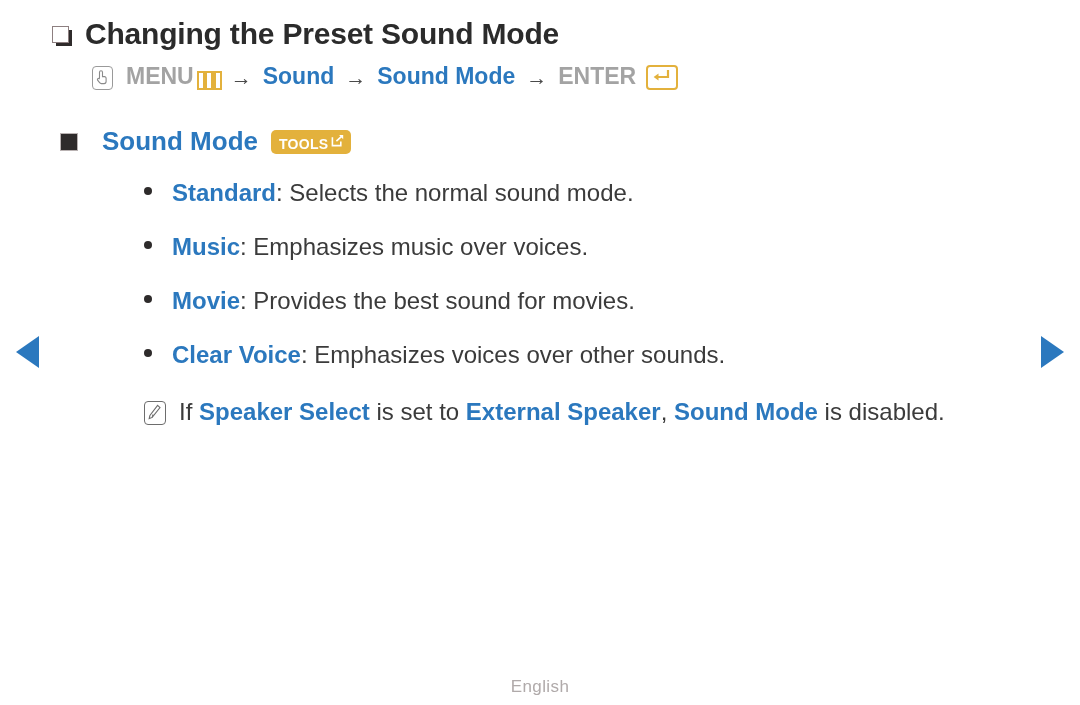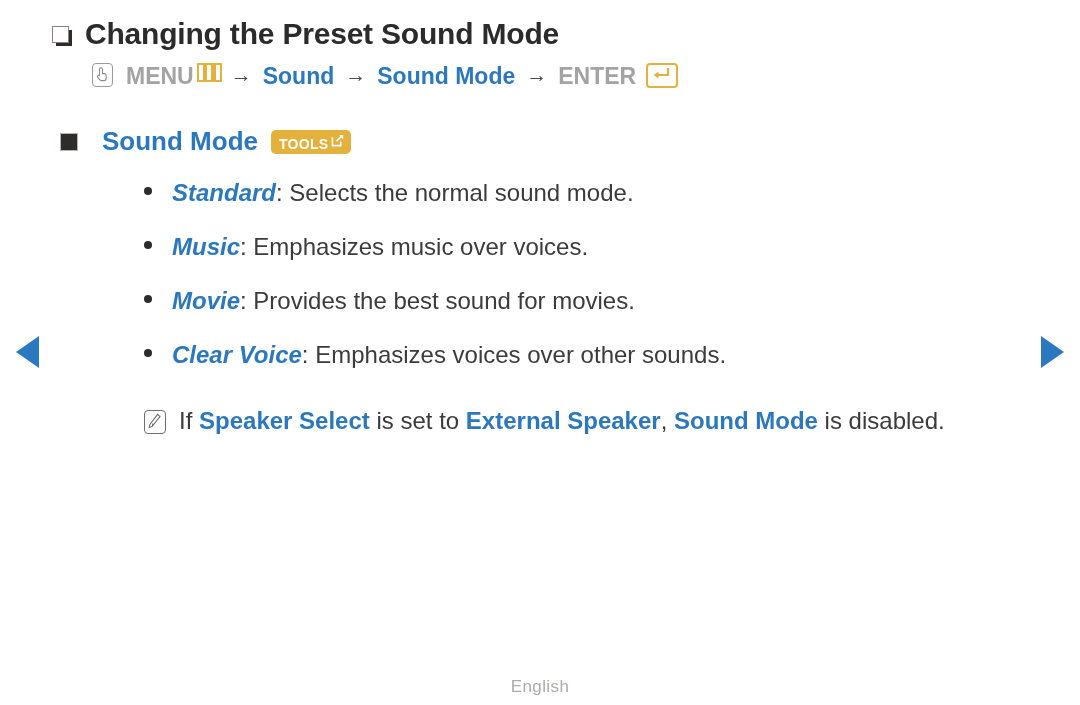--- a/index.html
+++ b/index.html
@@ -84,21 +84,21 @@
     font-size: 30px;
     font-weight: bold;
     color: #2b2b2b;
     letter-spacing: -0.2px;
     line-height: 1.3;
   }
 
   
   .path-row {
     display: flex;
-    align-items: flex-start;
+    align-items: flex-end;
     margin-left: 40px;
     margin-top: 10px;
     font-size: 23px;
     font-weight: bold;
     color: #a0a0a0;
     white-space: nowrap;
   }
   .path-row .seg { margin: 0 2px; }
   .path-row .blue { color: #2B78BE; }
   .path-row .grey { color: #a3a3a3; }
@@ -212,29 +212,28 @@
     flex: 0 0 auto;
   }
   .bullet-text {
     font-size: 24px;
     line-height: 1.5;
     color: #3b3b3b;
   }
   .bullet-text .blue {
     color: #2B78BE;
     font-weight: bold;
-    font-style: italic;
   }
 
   
   .note-row {
     display: flex;
     align-items: flex-start;
     margin-left: 92px;
-    margin-top: 31px;
+    margin-top: 22px;
   }
   .icon-note {
     position: relative;
     width: 20px;
     height: 22px;
     border: 1.5px solid #6d6d6d;
     border-radius: 4px;
     margin-top: 6px;
     margin-right: 13px;
     flex: 0 0 auto;

